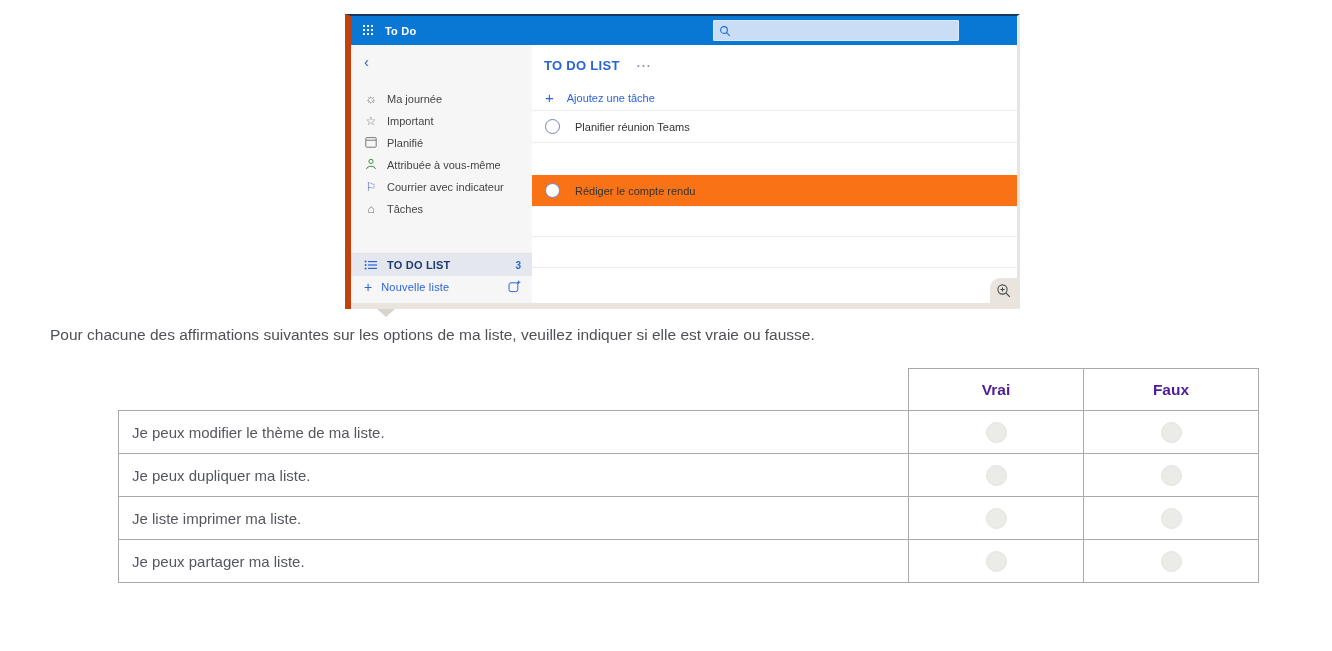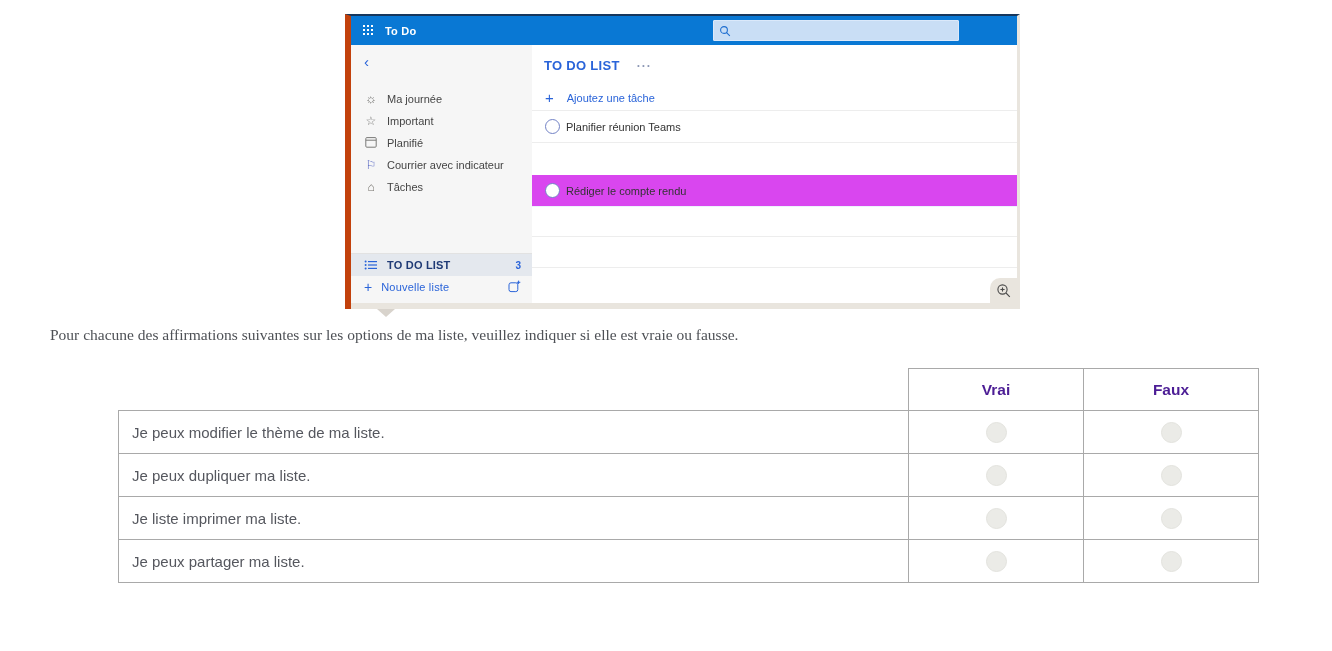--- a/index.html
+++ b/index.html
@@ -43,34 +43,34 @@
   .new-list .nl-ico { margin-left: auto; }
 
   .main { flex: 1; position: relative; background: #fff; }
   .main-title-row { position: absolute; top: 13px; left: 12px; display: flex; align-items: baseline; gap: 17px; }
   .main-title { font-size: 13px; font-weight: bold; color: #2a64d9; letter-spacing: .3px; }
   .more-dots { color: #8c97b5; font-size: 12px; font-weight: bold; letter-spacing: 1px; cursor: pointer; }
   .add-row { position: absolute; top: 40px; left: 0; right: 0; height: 26px; border-bottom: 1px solid #ededed;
     display: flex; align-items: center; padding-left: 13px; gap: 13px; color: #2a64d9; font-size: 11px; cursor: pointer; }
   .add-row .plus-glyph { font-size: 15px; font-weight: 400; }
   .task { position: absolute; left: 0; right: 0; height: 32px; border-bottom: 1px solid #ededed;
-    display: flex; align-items: center; padding-left: 13px; gap: 6px; font-size: 11px; color: #333; cursor: pointer; }
+    display: flex; align-items: center; padding-left: 13px; gap: 15px; font-size: 11px; color: #333; cursor: pointer; }
   .task-1 { top: 66px; } .task-2 { top: 98px; }
-  .task-3 { top: 130px; background: #d946ef; border-bottom-color: #ecf3fc; }
+  .task-3 { top: 130px; background: #f97316; border-bottom-color: #ecf3fc; }
   .circle { width: 15px; height: 15px; flex: none; border: 1px solid #7383c6; border-radius: 50%; background: #fff; }
   .sep-line { position: absolute; left: 0; right: 0; border-bottom: 1px solid #ededed; }
   .sep-a { top: 191px; } .sep-b { top: 222px; }
   .zoom-btn { position: absolute; right: 0; bottom: 0; width: 27px; height: 25px; background: #e9e5de;
     border-top-left-radius: 10px; display: flex; align-items: center; justify-content: center; cursor: pointer; }
   .bottom-strip { position: absolute; left: 0; right: 0; bottom: 0; height: 6px; background: #e9e5de; }
   .frame-tail { position: absolute; left: 26px; bottom: -8px; width: 0; height: 0;
     border-left: 9px solid transparent; border-right: 9px solid transparent; border-top: 8px solid #d8d3cc; }
 
   
-  .question { position: absolute; left: 50px; top: 326px; font-size: 15.5px; color: #4e5156; font-family: Liberation Serif, serif; }
+  .question { position: absolute; left: 50px; top: 326px; font-size: 15.5px; color: #4e5156; }
   .quiz { position: absolute; left: 118px; top: 368px; border-collapse: collapse; table-layout: fixed; }
   .quiz th, .quiz td { border: 1px solid #a9a9a9; background: #fff; }
   .quiz th.spacer { border: none; background: transparent; }
   .quiz th { width: 175px; height: 42px; font-size: 15.5px; font-weight: bold; color: #4c1d95; text-align: center; }
   .quiz td.stmt { width: 790px; height: 43px; font-size: 15px; color: #55575e; padding-left: 13px; }
   .quiz td.choice { width: 175px; }
   .radio { width: 21px; height: 21px; border-radius: 50%; background: #ebebe7;
     border: 1px solid #e3e3de; margin: 0 auto; cursor: pointer; }
 </style>
 </head>
@@ -112,20 +112,29 @@
           <span>Important</span>
         </div>
         <div class="nav-item">
           <span class="nav-ico">
             <svg width="12" height="12" viewBox="0 0 12 12">
               <rect x="0.8" y="1.6" width="10.4" height="9.6" rx="1" fill="none" stroke="#7a7a78" stroke-width="1"></rect>
               <line x1="0.8" y1="4.2" x2="11.2" y2="4.2" stroke="#7a7a78" stroke-width="1"></line>
             </svg>
           </span>
           <span>Planifié</span>
+        </div>
+        <div class="nav-item">
+          <span class="nav-ico">
+            <svg width="12" height="12" viewBox="0 0 12 12">
+              <circle cx="6" cy="3.4" r="2.1" fill="none" stroke="#3f8f3f" stroke-width="1"></circle>
+              <path d="M1.6 11 C1.6 7.4 10.4 7.4 10.4 11" fill="none" stroke="#3f8f3f" stroke-width="1"></path>
+            </svg>
+          </span>
+          <span>Attribuée à vous-même</span>
         </div>
         <div class="nav-item">
           <span class="nav-ico ico-flag">⚐</span>
           <span>Courrier avec indicateur</span>
         </div>
         <div class="nav-item">
           <span class="nav-ico ico-home">⌂</span>
           <span>Tâches</span>
         </div>
       </nav>

